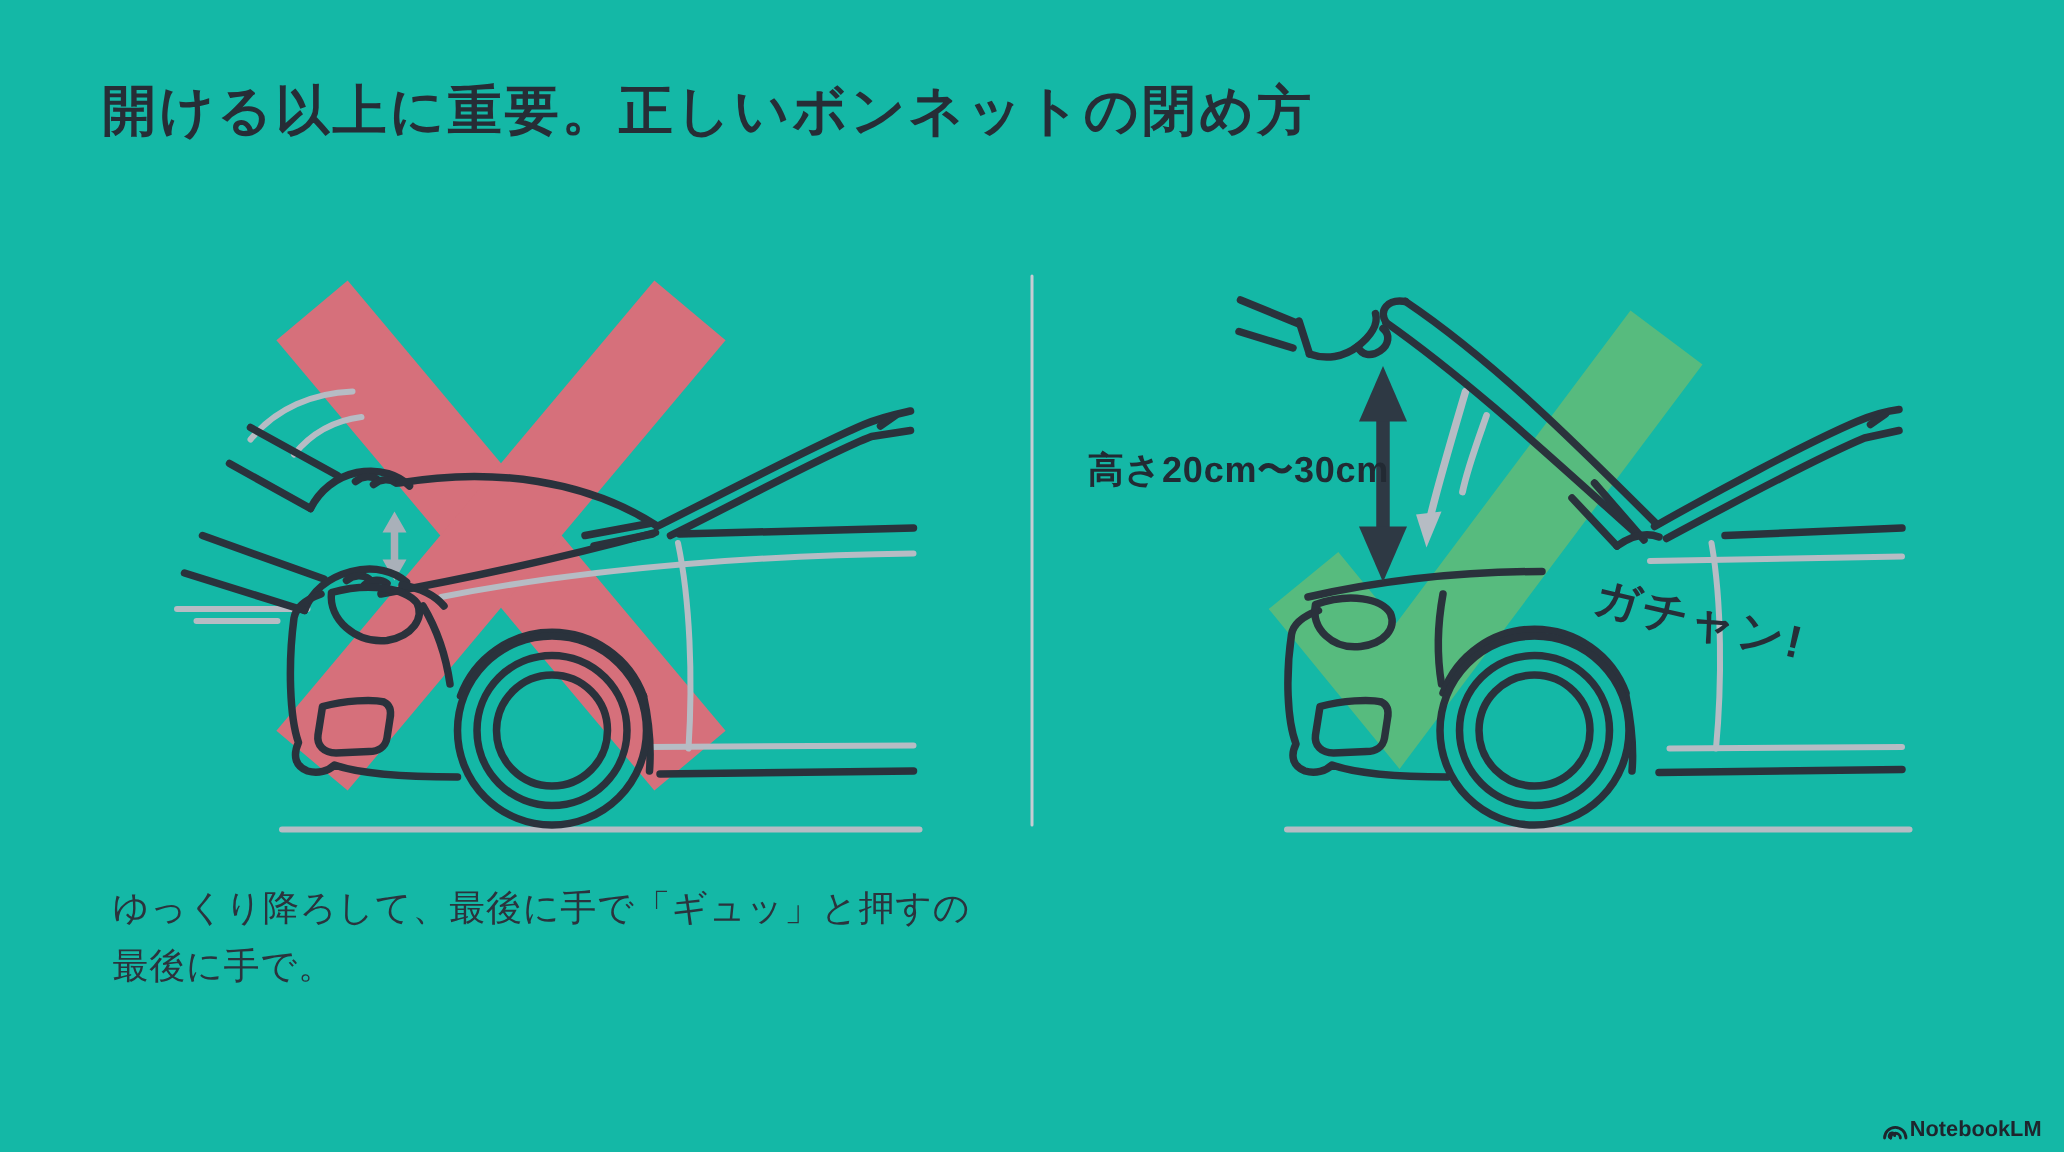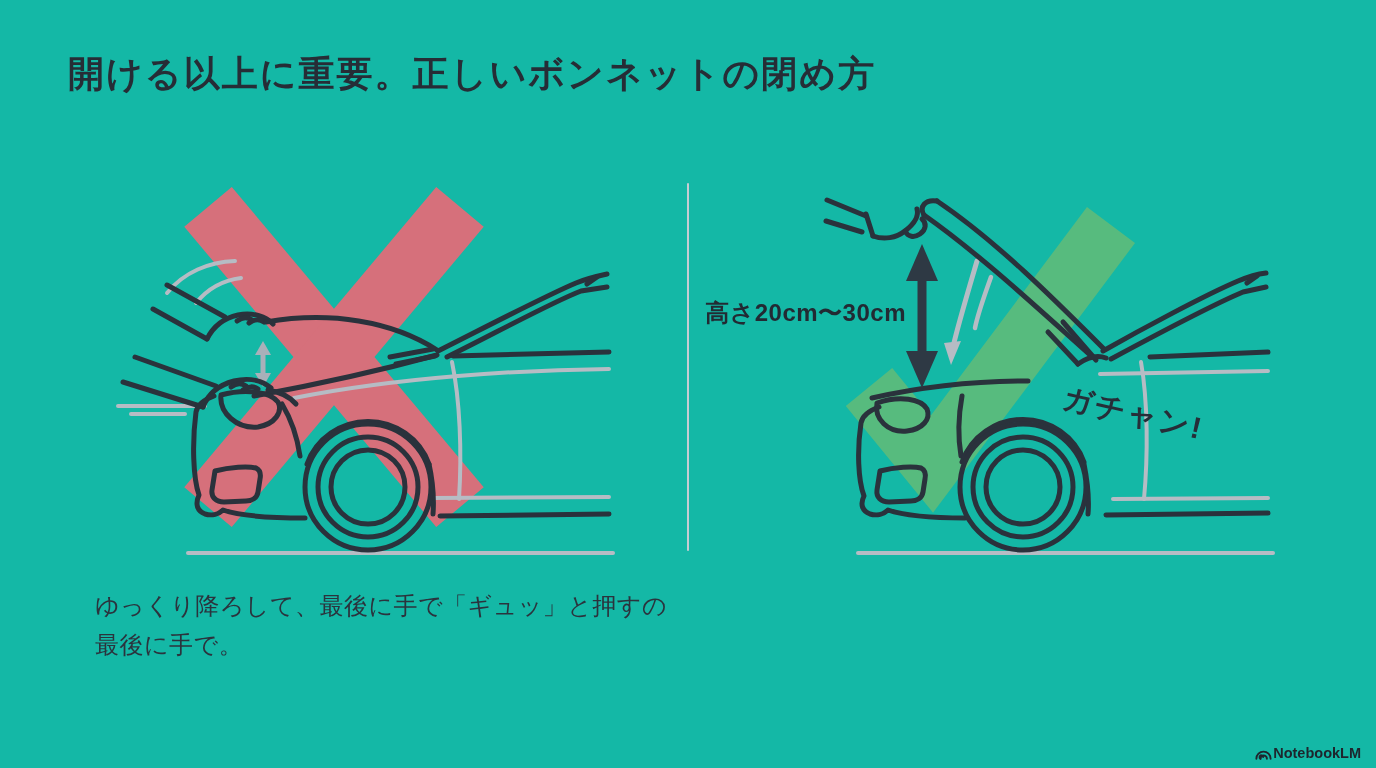--- a/index.html
+++ b/index.html
@@ -9,32 +9,32 @@
     font-family:"Liberation Sans","DejaVu Sans",sans-serif;
     color:#2b333d;
   }
   .title{
     position:absolute;left:68px;top:50px;
     font-size:36px;font-weight:700;letter-spacing:2px;color:#262d36;
   }
   .illo{position:absolute;left:0;top:0;}
   .height-label{
     position:absolute;left:690px;top:297px;width:216px;text-align:right;
-    font-size:24px;font-weight:700;color:#222a33;letter-spacing:.5px;
+    font-size:24px;font-weight:700;color:#222a33;letter-spacing:.5px;padding-left:20px;
   }
   .gachan{
     position:absolute;left:1068px;top:378px;
     font-size:30px;font-weight:700;color:#262e38;letter-spacing:2px;
     transform:rotate(13deg);transform-origin:0 0;white-space:nowrap;
   }
   .caption{
     position:absolute;top:586px;font-size:24px;line-height:39px;
     color:#2b333d;margin:0;letter-spacing:.5px;
   }
-  .caption.left{left:75px;width:630px;margin-left:20px;}
+  .caption.left{left:75px;width:630px;}
   .caption.right{left:735px;width:640px;}
   .caption .lead{font-weight:700;}
   .footer{
     position:absolute;right:15px;bottom:7px;display:flex;align-items:center;gap:0;
     font-size:14.5px;font-weight:700;color:#1e252d;
   }
 </style>
 </head>
 <body>
 

